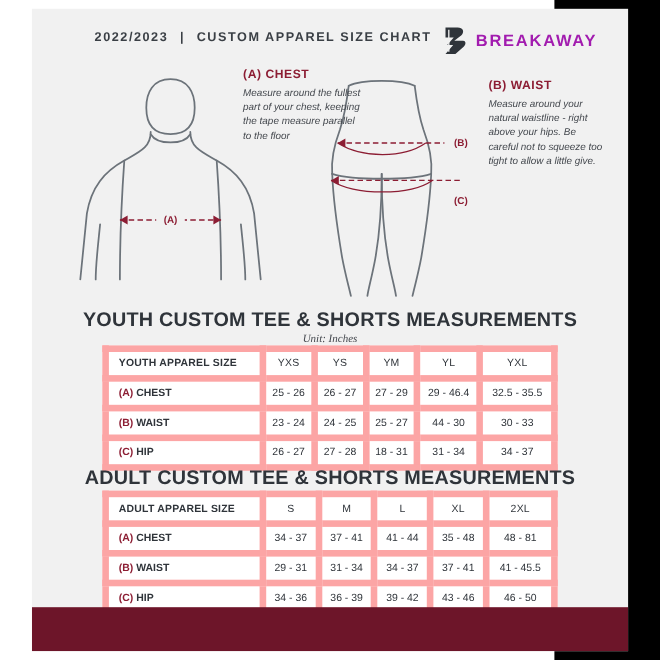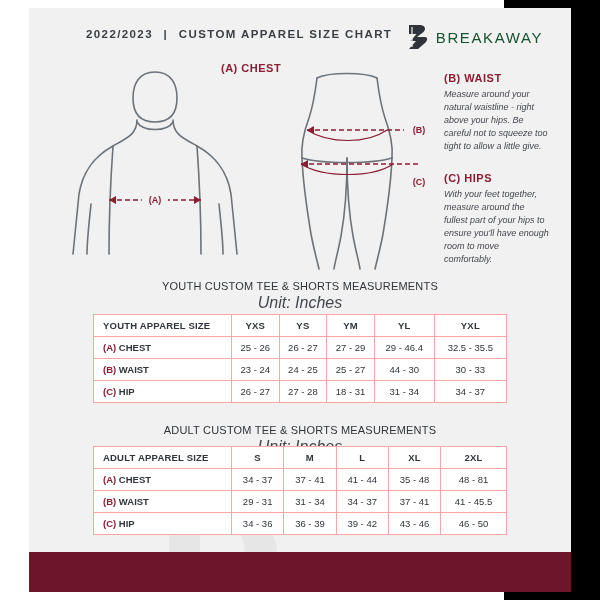--- a/index.html
+++ b/index.html
@@ -70,23 +70,23 @@
     display: flex;
     align-items: center;
     gap: 8px;
   }
   .brand-mark {
     width: 22px;
     height: 26px;
   }
   .brand-name {
     font-size: 15px;
-    font-weight: normal;
+    font-weight: bold;
     letter-spacing: 1.6px;
-    color: #14532d;
+    color: #a21caf;
   }
   
   .diagram {
     position: absolute;
     left: 0;
     top: 46px;
     width: 542px;
     height: 225px;
   }
   .callout-title {
@@ -120,55 +120,56 @@
     top: 118px;
     width: 105px;
   }
   
   .sec {
     position: absolute;
     width: 542px;
     text-align: center;
   }
   .sec-title {
-    font-size: 11px;
-    font-weight: normal;
+    font-size: 18px;
+    font-weight: bold;
     color: #2f343a;
     letter-spacing: .2px;
   }
   .sec-unit {
-    font-size: 16px;
+    font-size: 10px;
     font-style: italic;
     color: #44484e;
     margin-top: 2px;
+    font-family: Liberation Serif, serif;
   }
   
   table.chart {
     position: absolute;
     left: 64px;
     width: 414px;
     border-collapse: collapse;
     background: #ffffff;
   }
   table.chart th, table.chart td {
-    border: 1px solid #fca5a5;
+    border: 6px solid #fca5a5;
     height: 21px;
     font-size: 9.5px;
     color: #2f343a;
     text-align: center;
     padding: 0;
   }
   table.chart th.rowhead, table.chart td.rowhead {
     text-align: left;
     padding-left: 9px;
     width: 128px;
     font-weight: bold;
   }
   table.chart thead th {
-    font-weight: bold;
+    font-weight: normal;
     font-size: 9.5px;
     letter-spacing: .2px;
   }
   table.chart tbody td {
     font-weight: normal;
   }
   .lbl {
     color: #8c1d33;
     font-weight: bold;
   }
@@ -261,28 +262,25 @@
           <line x1="272" y1="110" x2="392" y2="110" stroke="#8c1d33" stroke-width="1.3" stroke-dasharray="5,3"></line>
           <path d="M272 110 l7 -4 l0 8 z" fill="#8c1d33"></path>
           <path d="M272 110 C294 124 344 124 364 110" stroke="#8c1d33" stroke-width="1.1" fill="none"></path>
           <rect x="375" y="120" width="26" height="14" fill="#f1f1f1"></rect>
           <text x="390" y="131" font-family="Liberation Sans, sans-serif" font-size="9" font-weight="bold" fill="#8c1d33" text-anchor="middle">(C)</text>
         </g>
       </svg>
 
       <div class="co-chest">
         <div class="callout-title">(A) CHEST</div>
+        <div class="callout-body">Measure around the fullest part of your chest, keeping the tape measure parallel to the floor</div>
       </div>
       <div class="co-waist">
         <div class="callout-title">(B) WAIST</div>
         <div class="callout-body">Measure around your natural waistline - right above your hips. Be careful not to squeeze too tight to allow a little give.</div>
-      </div>
-      <div class="co-hips">
-        <div class="callout-title">(C) HIPS</div>
-        <div class="callout-body">With your feet together, measure around the fullest part of your hips to ensure you'll have enough room to move comfortably.</div>
       </div>
     </div>
 
     <div class="sec" style="top:272px;">
       <div class="sec-title">YOUTH CUSTOM TEE &amp; SHORTS MEASUREMENTS</div>
       <div class="sec-unit">Unit: Inches</div>
     </div>
 
     <table class="chart" style="top:306px;">
       <thead>

